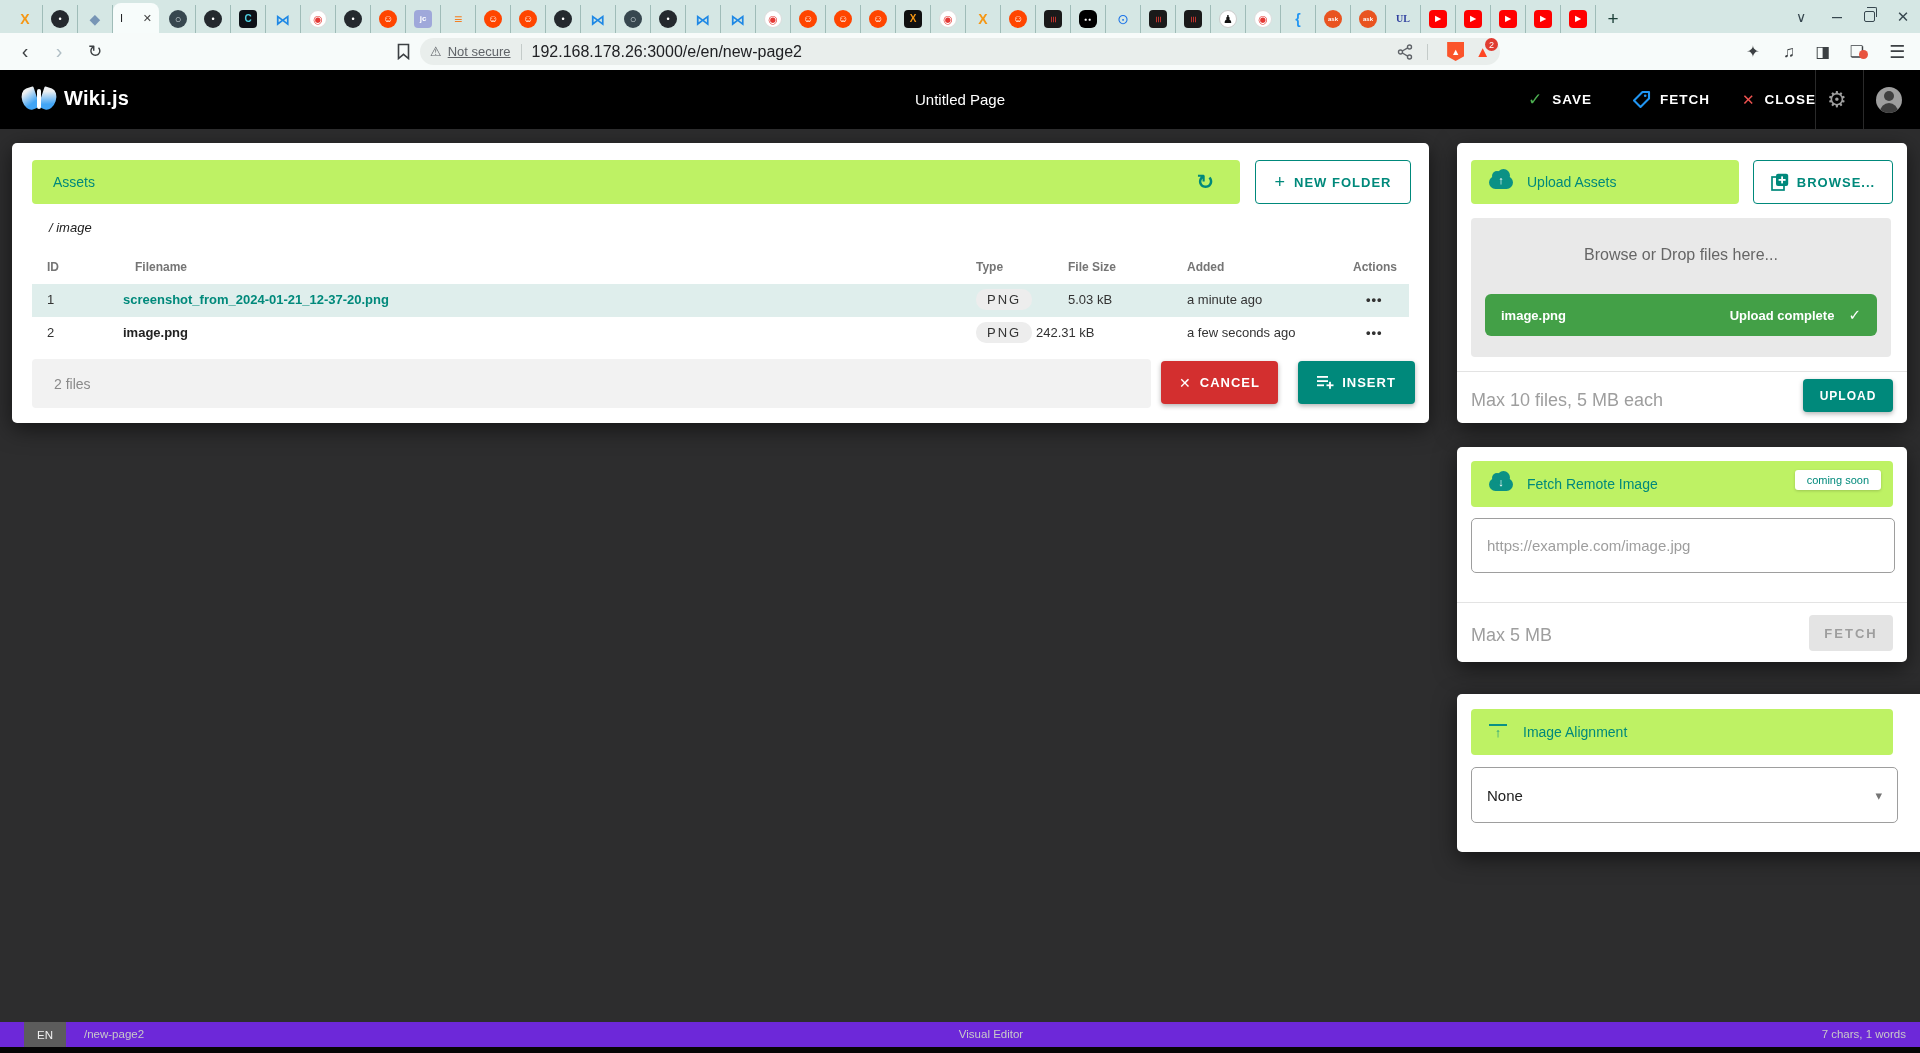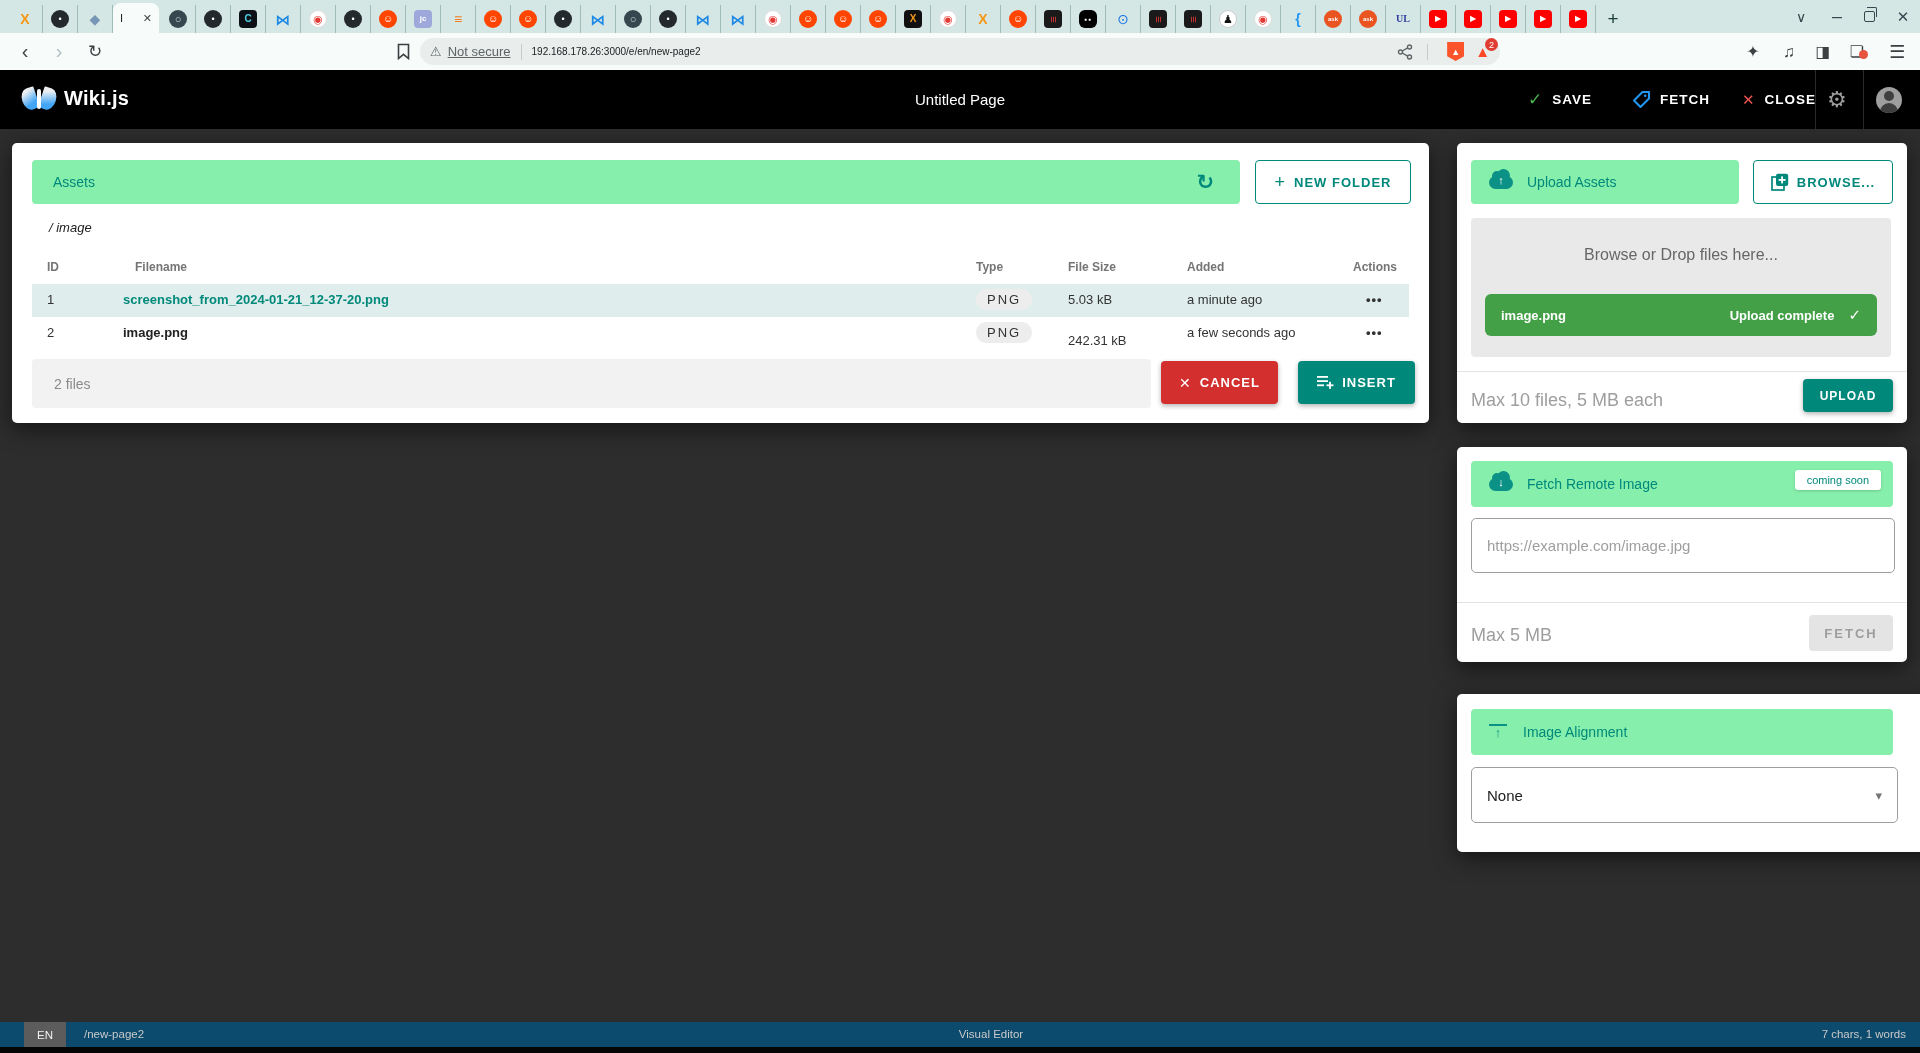--- a/index.html
+++ b/index.html
@@ -52,21 +52,21 @@
   .glyph-restore::before { content:""; position:absolute; left:2px; top:-5px; width:9px; height:9px; border-top:1.5px solid #37474f; border-right:1.5px solid #37474f; border-radius:0 2px 0 0; }
 
   
   .addrbar { position:absolute; left:0; top:33px; width:1920px; height:37px; background:#f7fbfa; }
   .navic { position:absolute; top:0; height:37px; display:flex; align-items:center; justify-content:center; font-size:20px; color:#3c4043; }
   .navic.dim { color:#b0bec5; }
   .omnibox { position:absolute; left:420px; top:5px; width:1080px; height:27px; background:#e9eeec; border-radius:14px; display:flex; align-items:center; padding:0 10px; }
   .omni-warn { font-size:13px; color:#5f6368; margin-right:6px; }
   .omni-label { font-size:13px; color:#5f6368;text-decoration:underline; }
   .omni-sep { width:1px; height:16px; background:#c4cbc9; margin:0 10px; }
-  .omni-url { font-size:10px; color:#202124; flex:1; }
+  .omni-url { font-size:16px; color:#202124; flex:1; }
   .shield { width:17px; height:19px; background:#fb542b; clip-path:polygon(50% 100%,0 75%,0 0,100% 0,100% 75%); display:flex; align-items:center; justify-content:center; color:#fff; font-size:9px; margin:0 9px; }
   .rewards { position:relative; font-size:15px; color:#ff4724; margin-left:2px; }
   .rewards .badge { position:absolute; right:-8px; top:-5px; background:#e03c31; color:#fff; border-radius:50%; width:13px; height:13px; font-size:9px; display:flex; align-items:center; justify-content:center; }
   .bar-right-ic { position:absolute; top:0; height:37px; display:flex; align-items:center; justify-content:center; font-size:16px; color:#3c4043; }
   .win-dot { position:absolute; right:-4px; top:8px; width:9px; height:9px; border-radius:50%; background:#e8543f; }
 
   
   .appheader { position:absolute; left:0; top:70px; width:1920px; height:59px; background:#000; }
   .logo { position:absolute; left:22px; top:15px; width:34px; height:28px; }
   .logo .wingL,.logo .wingR { position:absolute; top:3px; width:15px; height:22px; background:linear-gradient(160deg,#eceff1 20%,#42a5f5 70%); }
@@ -79,21 +79,21 @@
   .hbtn .ic-check { color:#4caf50; font-size:17px; font-weight:bold; }
   .hbtn .ic-x { color:#ef5350; font-size:15px; font-weight:bold; }
   .hdr-sep { position:absolute; top:0; width:1px; height:59px; background:#2a2a2a; }
   .gear { position:absolute; top:17px; font-size:22px; color:#9e9e9e; }
   .avatar { position:absolute; top:17px; width:26px; height:26px; border-radius:50%; background:#9e9e9e; overflow:hidden; }
   .avatar::before { content:""; position:absolute; left:8px; top:4px; width:10px; height:10px; border-radius:50%; background:#3f3f3f; }
   .avatar::after { content:""; position:absolute; left:4px; top:16px; width:18px; height:12px; border-radius:9px 9px 0 0; background:#3f3f3f; }
 
   
   .card { position:absolute; background:#fff; border-radius:5px; box-shadow:0 6px 22px rgba(0,0,0,.55); }
-  .teal-bar { position:absolute; background:#86efac; border-radius:4px; display:flex; align-items:center; }
+  .teal-bar { position:absolute; background:#bef264; border-radius:4px; display:flex; align-items:center; }
   .teal-text { color:#00897b; font-size:14px; }
   .outline-btn { position:absolute; border:1px solid #00897b; border-radius:4px; color:#00897b; font-size:13px; font-weight:bold; letter-spacing:1px; display:flex; align-items:center; justify-content:center; gap:8px; background:#fff; }
   .solid-btn { position:absolute; border-radius:4px; color:#fff; font-size:13px; font-weight:bold; letter-spacing:1px; display:flex; align-items:center; justify-content:center; gap:8px; box-shadow:0 2px 5px rgba(0,0,0,.3); }
 
   
   .bcrumb { position:absolute; left:37px; top:77px; font-size:13px; font-style:italic; color:#222; }
   .thead span { position:absolute; font-size:12px; font-weight:bold; color:#757575; }
   .trow { position:absolute; left:20px; width:1377px; height:33px; }
   .trow.selected { background:#dfeeec; }
   .trow span { position:absolute; top:8px; font-size:13px; color:#333; }
@@ -125,21 +125,21 @@
   .badge-pill { position:absolute; right:12px; top:9px; background:#fff; border-radius:3px; padding:4px 12px; font-size:11px; color:#00897b; box-shadow:0 1px 3px rgba(0,0,0,.18); }
   .url-input { position:absolute; left:14px; top:71px; width:424px; height:55px; border:1px solid #9e9e9e; border-radius:5px; padding:0 15px; font-size:15px; color:#202124; background:#fff; font-family:"Liberation Sans","DejaVu Sans",sans-serif; }
   .url-input::placeholder { color:#9e9e9e; opacity:1; }
   .disabled-btn { position:absolute; background:#e4e4e4; color:#9e9e9e; font-size:13px; font-weight:bold; letter-spacing:2px; border-radius:4px; display:flex; align-items:center; justify-content:center; }
 
   
   .selectbox { position:absolute; left:14px; top:73px; width:427px; height:56px; border:1px solid #9e9e9e; border-radius:5px; display:flex; align-items:center; justify-content:space-between; padding:0 15px; font-size:15px; color:#212121; background:#fff; }
   .selectbox .caret { color:#757575; font-size:13px; }
 
   
-  .statusbar { position:absolute; left:0; top:1022px; width:1920px; height:25px; background:#0c4a6e; color:#c9c9c9; font-size:11.5px; }
+  .statusbar { position:absolute; left:0; top:1022px; width:1920px; height:25px; background:#6d28d9; color:#c9c9c9; font-size:11.5px; }
   .sb-lang { position:absolute; left:24px; top:0; width:42px; height:25px; background:#5c5c5c; color:#f0f0f0; display:flex; align-items:center; justify-content:center; }
   .sb-path { position:absolute; left:84px; top:6px; }
   .sb-editor { position:absolute; left:991px; top:6px; transform:translateX(-50%); }
   .sb-stats { position:absolute; right:14px; top:6px; }
   .bottomstrip { position:absolute; left:0; top:1047px; width:1920px; height:6px; background:#050505; }
 
   svg { display:block; }
 </style>
 </head>
 <body>
@@ -388,21 +388,21 @@
     <span class="fname" style="left:91px;" data-name="cell-filename">screenshot_from_2024-01-21_12-37-20.png</span>
     <span class="pill" style="left:944px;" data-name="type-badge">PNG</span>
     <span style="left:1036px;" data-name="cell-size">5.03 kB</span>
     <span style="left:1155px;" data-name="cell-added">a minute ago</span>
     <span class="dots" style="left:1334px;" data-name="row-actions-icon">•••</span>
   </div>
   <div class="trow" style="top:174px;" data-name="table-row">
     <span style="left:15px;" data-name="cell-id">2</span>
     <span class="fname" style="left:91px; color:#222;" data-name="cell-filename">image.png</span>
     <span class="pill" style="left:944px;" data-name="type-badge">PNG</span>
-    <span style="left:1036px;margin-top:8px;" data-name="cell-size">242.31 kB</span>
+    <span style="left:1004px;" data-name="cell-size">242.31 kB</span>
     <span style="left:1155px;" data-name="cell-added">a few seconds ago</span>
     <span class="dots" style="left:1334px;" data-name="row-actions-icon">•••</span>
   </div>
 
   <div class="dlg-footer" data-name="dialog-footer">
     <span data-name="file-count">2 files</span>
   </div>
   <div class="solid-btn" style="left:1149px; top:218px; width:117px; height:43px; background:#d32f2f;" data-name="cancel-button">
     <span data-name="cancel-x-icon" style="font-size:14px;">✕</span>
     <span>CANCEL</span>

